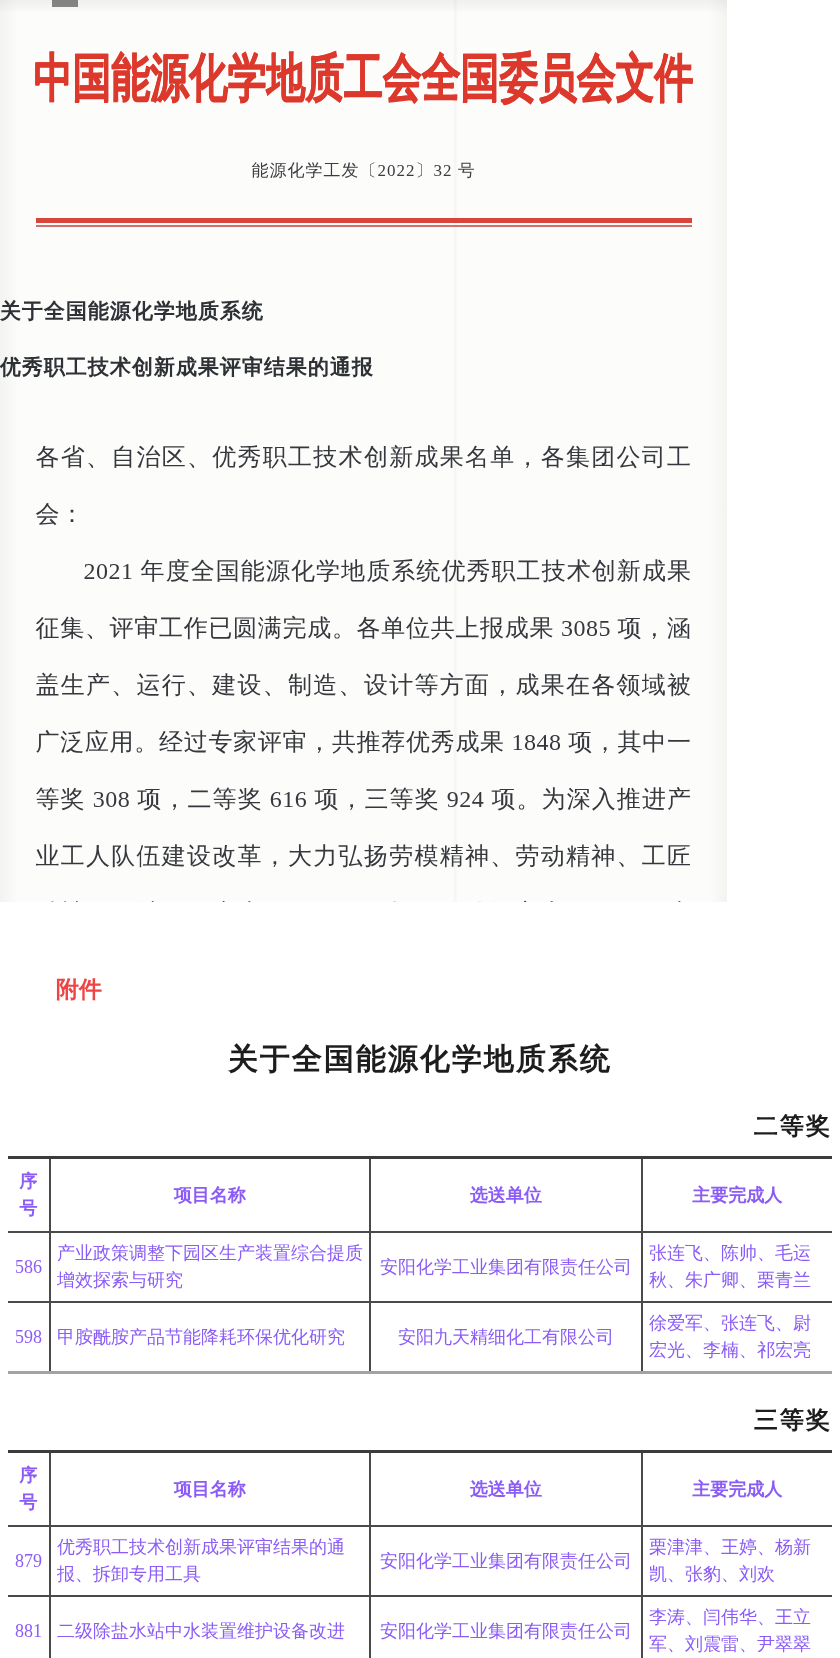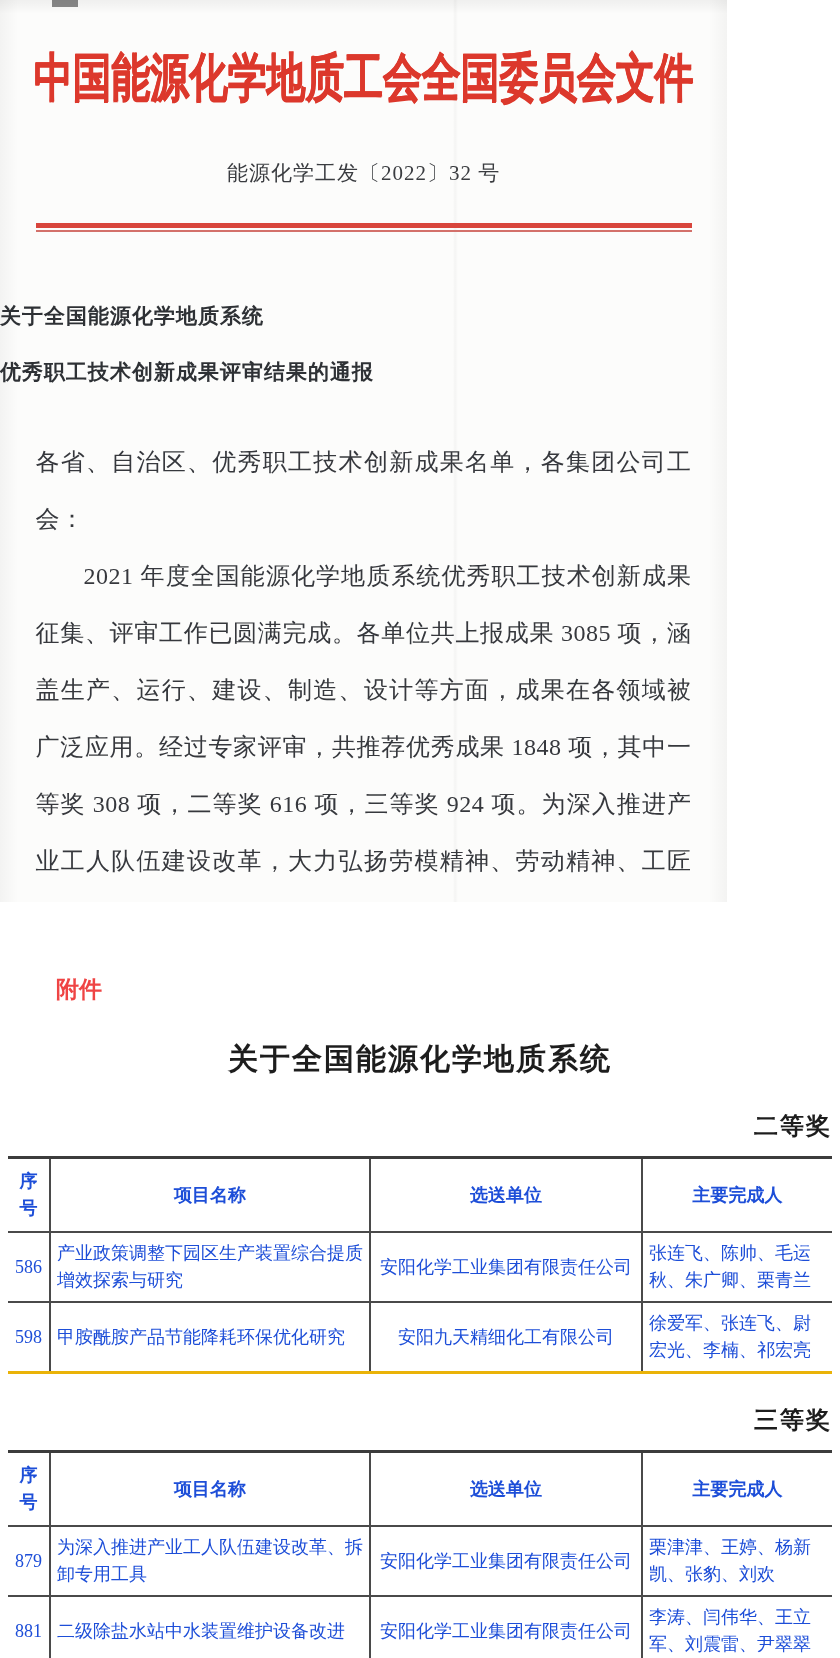--- a/index.html
+++ b/index.html
@@ -33,21 +33,21 @@
     font-size: 40px; font-weight: 900;
     letter-spacing: 0px;
     transform: scale(0.97, 1.3);
     transform-origin: center top;
     text-shadow: 0.6px 0 currentColor, 0 0.4px currentColor;
     white-space: nowrap;
   }
   .doc-number {
     margin-top: 62px;
     text-align: center;
-    font-size: 21px;
+    font-size: 17px;
     color: #3a3c40;
     letter-spacing: 1px;
   }
   .red-rule {
     width: 656px; margin: 36px auto 0;
     border-top: 5px solid #d8453c;
     position: relative;
   }
   .red-rule::after {
     content: ""; display: block;
@@ -92,23 +92,23 @@
     text-align: right;
     font-size: 24px; font-weight: 700;
     color: #1d1d1d;
     letter-spacing: 2px;
   }
   table.award-table {
     width: 824px;
     margin: 0 auto;
     border-collapse: collapse;
     border-top: 3px solid #3c3c3c;
-    border-bottom: 3px solid #eab308;
+    border-bottom: 3px solid #a3a3a3;
     font-size: 18px;
-    color: #1d4ed8;
+    color: #8b5cf6;
   }
   table.award-table th, table.award-table td {
     border-bottom: 2px solid #4a4a4a;
     border-right: 2px solid #4a4a4a;
     padding: 7px 6px;
     line-height: 27px;
     vertical-align: middle;
   }
   table.award-table th:last-child, table.award-table td:last-child { border-right: none; }
   table.award-table th {
@@ -182,21 +182,21 @@
           <tr>
             <th class="col0">序号</th>
             <th class="col1">项目名称</th>
             <th class="col2">选送单位</th>
             <th class="col3">主要完成人</th>
           </tr>
         </thead>
         <tbody>
           <tr>
             <td class="col0">879</td>
-            <td class="col1">为深入推进产业工人队伍建设改革、拆卸专用工具</td>
+            <td class="col1">优秀职工技术创新成果评审结果的通报、拆卸专用工具</td>
             <td class="col2">安阳化学工业集团有限责任公司</td>
             <td class="col3">栗津津、王婷、杨新凯、张豹、刘欢</td>
           </tr>
           <tr>
             <td class="col0">881</td>
             <td class="col1">二级除盐水站中水装置维护设备改进</td>
             <td class="col2">安阳化学工业集团有限责任公司</td>
             <td class="col3">李涛、闫伟华、王立军、刘震雷、尹翠翠</td>
           </tr>
         </tbody>

